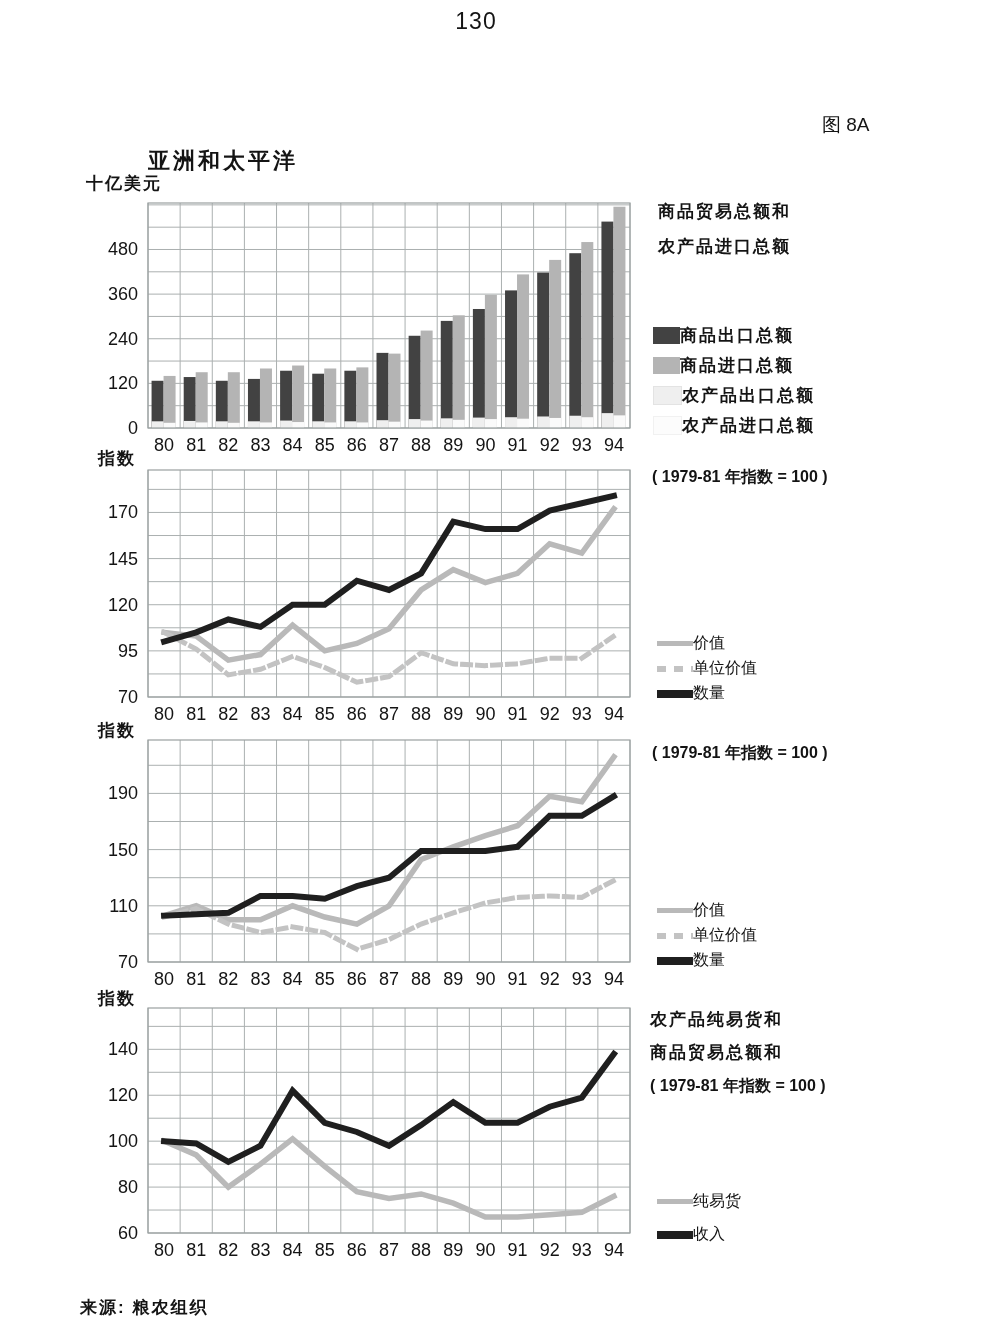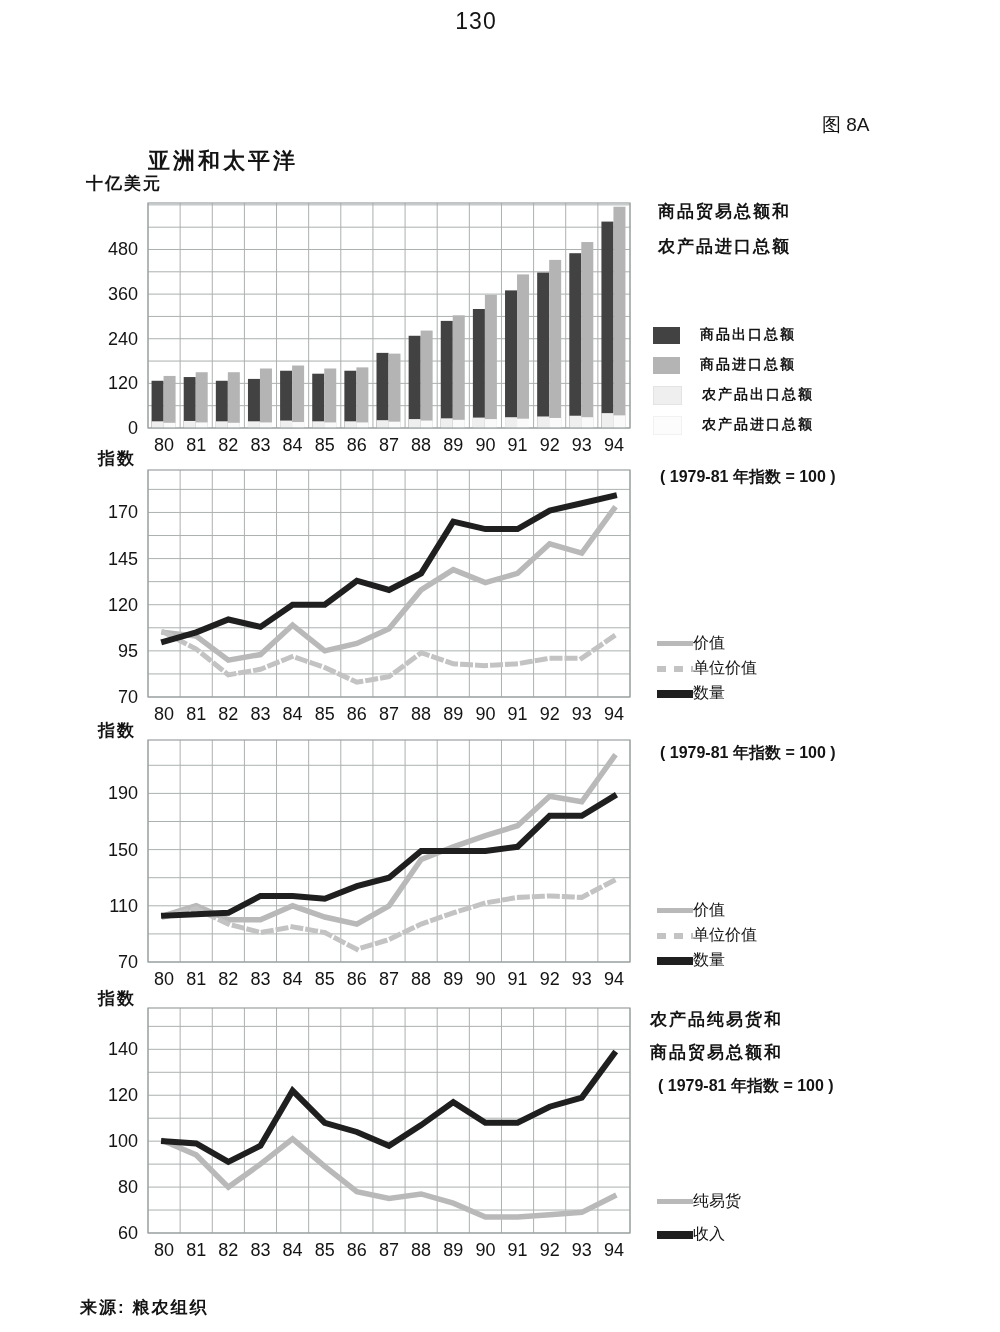--- a/index.html
+++ b/index.html
@@ -5,25 +5,25 @@
   html,body{margin:0;padding:0;}
   body{width:1000px;height:1332px;position:relative;background:#ffffff;
        font-family:"Liberation Sans","DejaVu Sans",sans-serif;color:#141414;}
   .abs{position:absolute;}
   .page-num{left:0;top:8px;width:952px;text-align:center;font-size:23px;letter-spacing:1px;}
   .fig-label{left:822px;top:112px;font-size:19px;font-weight:normal;}
   .chart-title{left:148px;top:146px;width:482px;font-size:22px;font-weight:bold;letter-spacing:3px;}
   .unit-label{left:86px;top:172px;font-size:17px;font-weight:bold;letter-spacing:2px;}
   .axis-label{font-size:17px;font-weight:bold;letter-spacing:2px;}
   .caption{font-size:17px;font-weight:bold;letter-spacing:2px;line-height:35px;}
-  .caption .sub{font-size:16px;font-weight:bold;letter-spacing:0;margin-left:8px;}
+  .caption .sub{font-size:16px;font-weight:bold;letter-spacing:0;}
   svg{position:absolute;left:90px;font-family:"Liberation Sans","DejaVu Sans",sans-serif;}
   .legend{display:flex;flex-direction:column;}
   .lrow{display:flex;align-items:center;height:30px;}
-  .lrow .lbl{font-size:14px;font-weight:bold;letter-spacing:2px;margin-left:20px;}
+  .lrow .lbl{font-size:17px;font-weight:bold;letter-spacing:2px;}
   .sw{width:27px;height:17px;flex:0 0 27px;}
   .sw-dark{background:#424242;}
   .sw-gray{background:#b4b4b4;}
   .sw-pale{background:#efefef;border:1px solid #e3e3e3;}
   .sw-white{background:#fcfcfc;border:1px solid #f1f1f1;}
   .lrow2{display:flex;align-items:center;height:25px;}
   .lsw{width:36px;height:5px;flex:0 0 36px;background:#b9b9b9;}
   .lsw-dash{background:repeating-linear-gradient(90deg,#c3c3c3 0 9px,#ffffff 9px 17px);height:6px;}
   .lsw-black{background:#1f1f1f;height:8px;}
   .source{left:80px;top:1296px;font-size:17px;font-weight:bold;letter-spacing:2px;}

